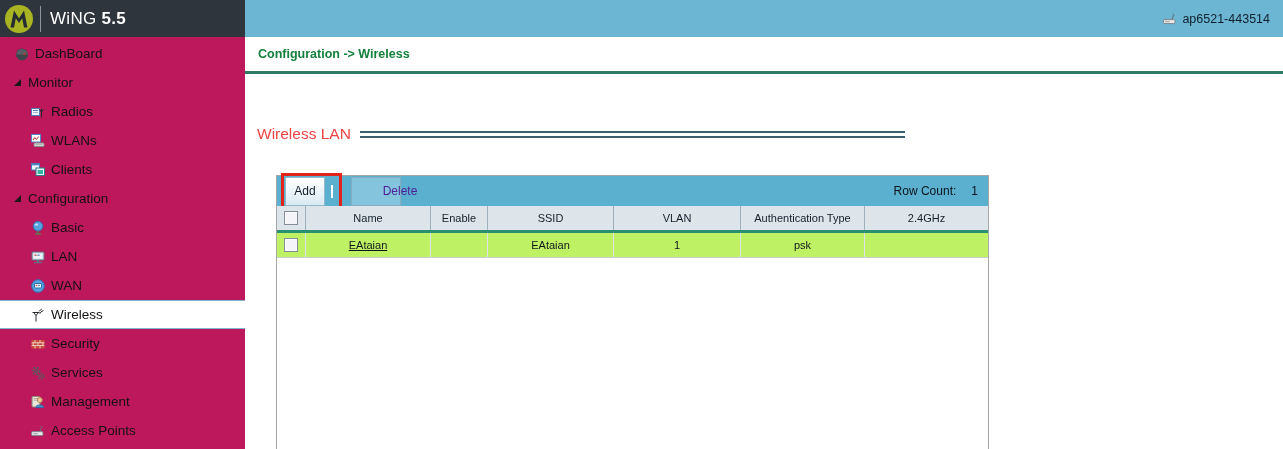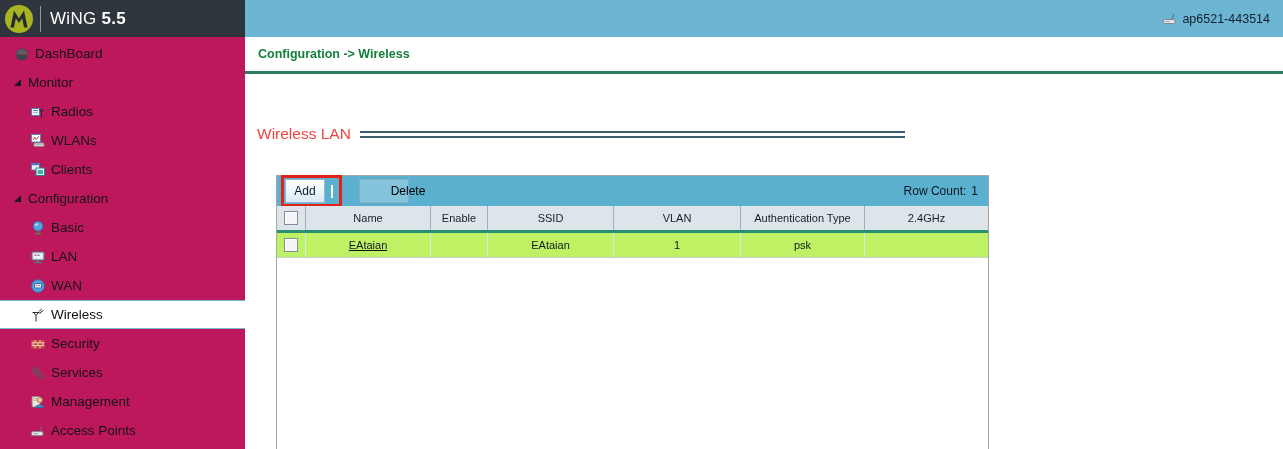--- a/index.html
+++ b/index.html
@@ -31,25 +31,25 @@
   .breadcrumb-band{height:34px;border-bottom:3px solid #2d7b64;display:flex;align-items:center;padding-left:13px;}
   .breadcrumb{font-size:12.5px;font-weight:bold;color:#15803d;}
   .title-row{position:absolute;left:12px;top:88px;width:648px;display:flex;align-items:center;gap:9px;}
   .section-title{font-size:15.5px;color:#ef4444;white-space:nowrap;}
   .dline{flex:1;height:3px;border-top:2px solid #3a5f6d;border-bottom:2px solid #3a5f6d;}
   
   .panel{position:absolute;left:31px;top:138px;width:713px;bottom:0;box-sizing:border-box;
          border:1px solid #a6a6a6;border-bottom:none;background:#ffffff;display:flex;flex-direction:column;}
   .toolbar{height:30px;flex:none;background:#5bb0d0;display:flex;align-items:center;padding:0 8px 0 4px;box-sizing:border-box;}
   .anno-box{border:3px solid #e2231a;display:flex;align-items:center;padding:1px 6px 1px 1px;background:transparent;}
-  .btn{height:24px;font-size:12px;display:flex;align-items:center;justify-content:center;box-sizing:border-box;cursor:default;}
+  .btn{height:29px;font-size:12px;display:flex;align-items:center;justify-content:center;box-sizing:border-box;cursor:default;}
   .btn-add{width:40px;background:linear-gradient(#ffffff,#d9eaf3);border:1px solid #93b8ca;color:#0e1d29;}
   .add-tick{width:2px;height:13px;background:#ffffff;margin-left:6px;}
-  .btn-delete{width:50px;margin-left:17px;background:rgba(255,255,255,0.25);border:1px solid #86aec2;color:#000000;padding-left:48px;}
-  .row-count{margin-left:auto;font-size:12px;color:#0b141c;display:flex;gap:5px;padding-right:2px;}
+  .btn-delete{width:50px;margin-left:9px;background:rgba(255,255,255,0.25);border:1px solid #86aec2;color:#4c1d95;padding-left:48px;}
+  .row-count{margin-left:auto;font-size:12px;color:#0b141c;display:flex;gap:15px;padding-right:2px;}
   .thead{height:24px;flex:none;display:flex;background:#dde4ea;border-bottom:3px solid #2a9170;font-size:11px;color:#14202b;}
   .th,.td{display:flex;align-items:center;justify-content:center;box-sizing:border-box;flex:none;text-align:center;}
   .th{border-right:1px solid #9fafbb;}
   .td{border-right:1px solid #dde3e8;}
   .th:last-child,.td:last-child{border-right:none;flex:1;}
   .w-cb{width:29px;}.w-name{width:125px;}.w-enable{width:57px;}.w-ssid{width:126px;}
   .w-vlan{width:127px;}.w-auth{width:124px;}
   .checkbox{width:12px;height:12px;background:#f5f5f9;border:1px solid #848e98;box-shadow:inset 1px 1px 0 #ffffff;box-sizing:content-box;}
   .trow{height:24px;flex:none;display:flex;background:#bef264;border-bottom:1px solid #cdcdcd;font-size:11px;color:#10181f;}
   .name-link{text-decoration:underline;cursor:pointer;color:#10181f;}

